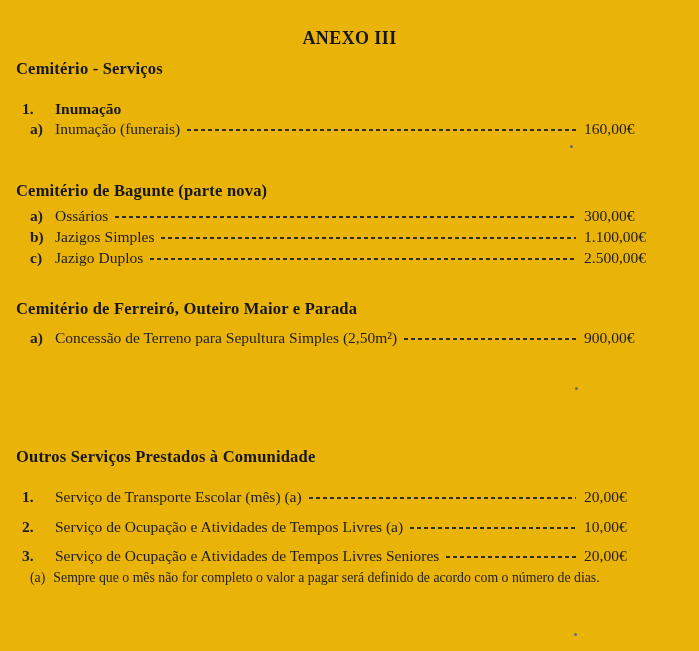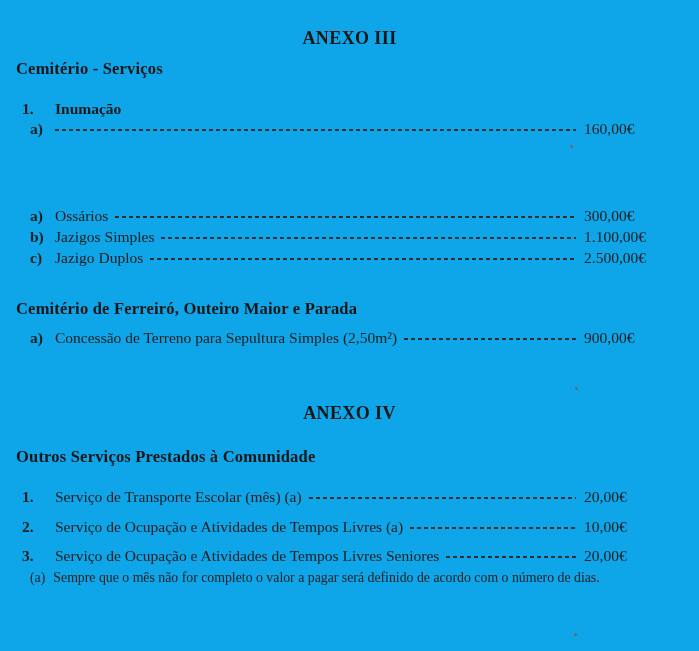--- a/index.html
+++ b/index.html
@@ -1,20 +1,20 @@
 <!DOCTYPE html>
 <html><head>
 <meta charset="utf-8">
 <style>
   * { margin:0; padding:0; box-sizing:border-box; }
   html,body { background:#e9e9e9; }
   .page {
     position:relative;
     width:699px; height:651px;
-    background:#0ea5e9;
+    background:#eab308;
     font-family:"Liberation Serif","DejaVu Serif",serif;
     color:#1d1d1d;
     overflow:hidden;
   }
   .anexo-title {
     position:absolute; left:0; right:0;
     text-align:center;
     font-weight:bold; font-size:18px;
     letter-spacing:0.4px;
     color:#161616;
@@ -69,24 +69,26 @@
   <div class="anexo-title" style="top:28px;">ANEXO III</div>
 
   <div class="heading" style="top:59px;">Cemitério - Serviços</div>
 
   <div class="group-row" style="top:100px;">
     <span class="num">1.</span><span>Inumação</span>
   </div>
 
   <div class="row" style="top:120px;">
     <span class="lbl">a)</span>
+    <span class="txt">Inumação (funerais)</span>
     <span class="leader"></span>
     <span class="price">160,00€</span>
   </div>
 
+  <div class="heading" style="top:181px;">Cemitério de Bagunte (parte nova)</div>
 
   <div class="row" style="top:207px;">
     <span class="lbl">a)</span>
     <span class="txt">Ossários</span>
     <span class="leader"></span>
     <span class="price">300,00€</span>
   </div>
   <div class="row" style="top:228px;">
     <span class="lbl">b)</span>
     <span class="txt">Jazigos Simples</span>
@@ -102,21 +104,20 @@
 
   <div class="heading" style="top:299px;">Cemitério de Ferreiró, Outeiro Maior e Parada</div>
 
   <div class="row" style="top:329px;">
     <span class="lbl">a)</span>
     <span class="txt">Concessão de Terreno para Sepultura Simples (2,50m²)</span>
     <span class="leader"></span>
     <span class="price">900,00€</span>
   </div>
 
-  <div class="anexo-title" style="top:403px;">ANEXO IV</div>
 
   <div class="heading" style="top:447px;">Outros Serviços Prestados à Comunidade</div>
 
   <div class="row numbered" style="top:488px;">
     <span class="lbl">1.</span>
     <span class="txt">Serviço de Transporte Escolar (mês) (a)</span>
     <span class="leader"></span>
     <span class="price">20,00€</span>
   </div>
   <div class="row numbered" style="top:518px;">

